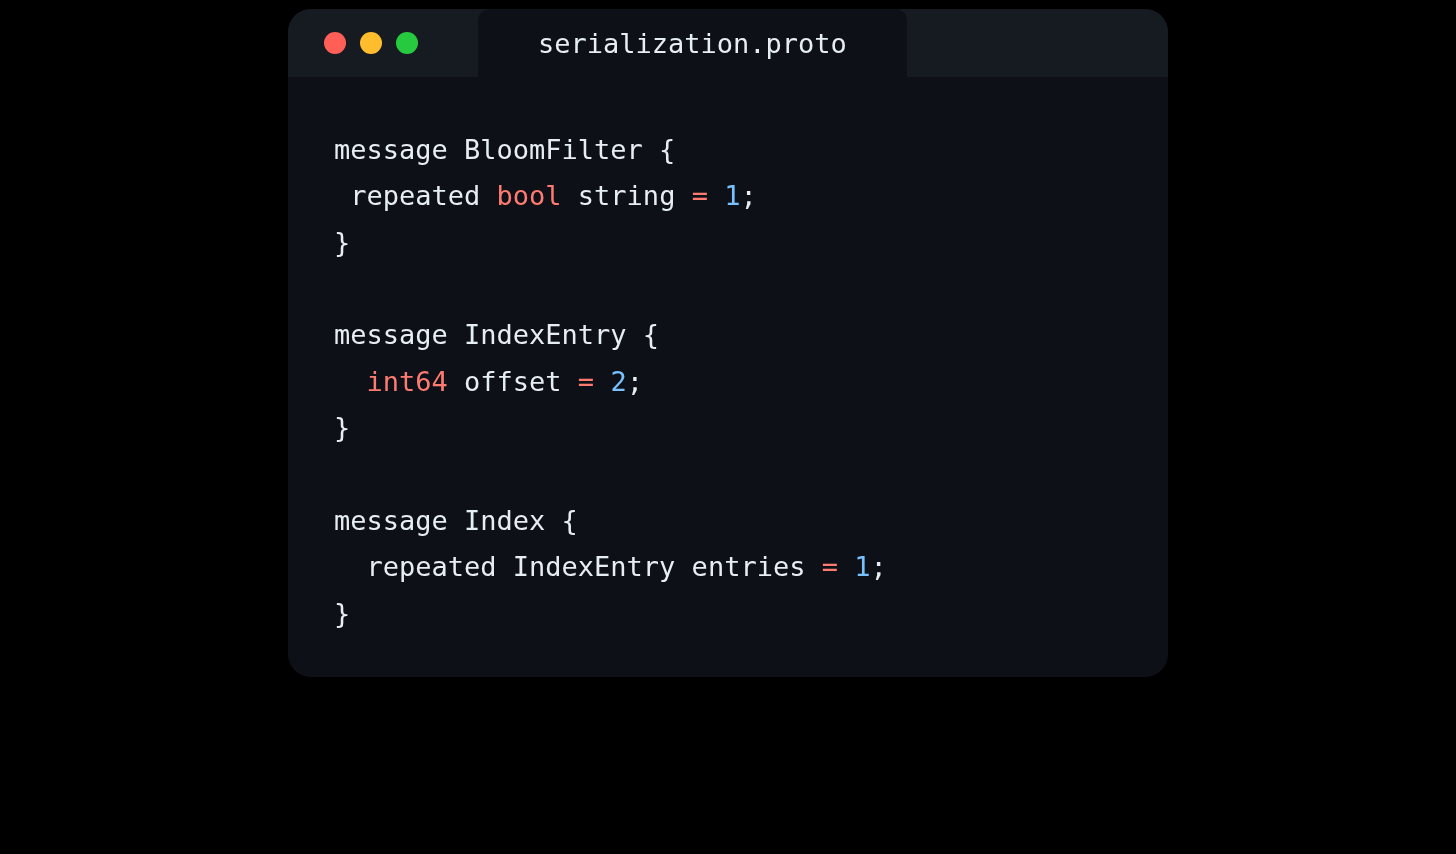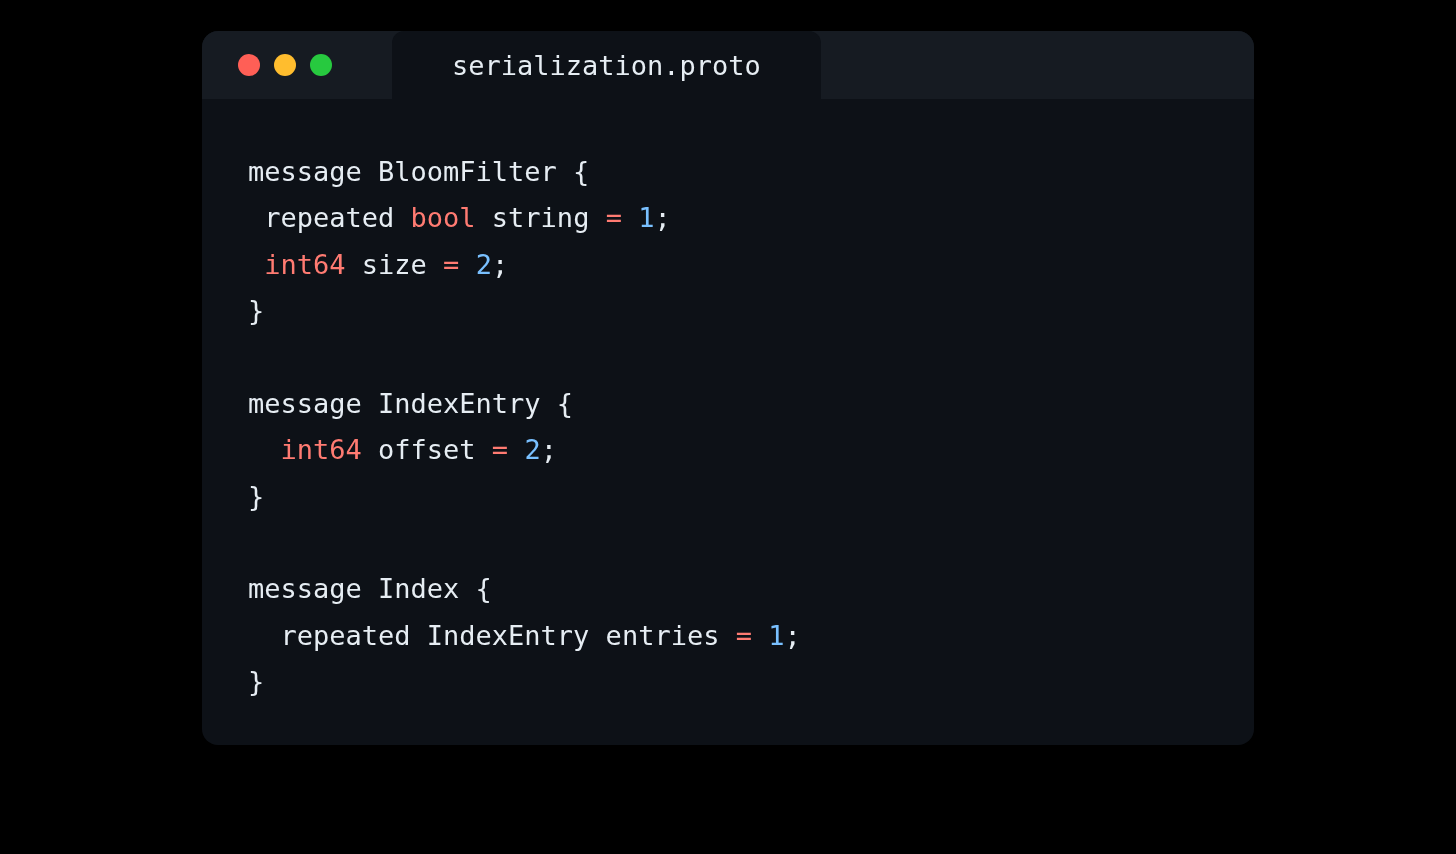--- a/index.html
+++ b/index.html
@@ -12,25 +12,25 @@
       background: #000000;
       width: 1456px;
       height: 854px;
       display: flex;
       align-items: flex-start;
       justify-content: center;
       font-family: 'SF Mono', 'Monaco', 'Menlo', 'Consolas', monospace;
     }
     
     .window {
-      width: 1052px;
+      width: 880px;
       background: #0d1117;
-      border-radius: 16px;
+      border-radius: 23px;
       overflow: hidden;
-      margin-top: 31px;
+      margin-top: 9px;
     }
     
     .titlebar {
       height: 68px;
       background: #161b22;
       display: flex;
       align-items: center;
       position: relative;
     }
     
@@ -103,21 +103,20 @@
       <div class="traffic-light yellow"></div>
       <div class="traffic-light green"></div>
     </div>
     <div class="tab">
       <span class="tab-title">serialization.proto</span>
     </div>
   </div>
   <div class="code-area" id="code-area">
   <div class="code-line"><span class="tok-keyword">message </span><span class="tok-ident">BloomFilter {</span></div>
       <div class="code-line"><span class="tok-keyword"> repeated </span><span class="tok-type">bool</span><span class="tok-ident"> string </span><span class="tok-op">=</span><span class="tok-ident"> </span><span class="tok-num">1</span><span class="tok-punct">;</span></div>
-      <div class="code-line"><span class="tok-ident"> </span><span class="tok-type">int64</span><span class="tok-ident"> size </span><span class="tok-op">=</span><span class="tok-ident"> </span><span class="tok-num">2</span><span class="tok-punct">;</span></div>
       <div class="code-line"><span class="tok-punct">}</span></div>
       <div class="empty-line"></div>
       <div class="code-line"><span class="tok-keyword">message </span><span class="tok-ident">IndexEntry {</span></div>
       <div class="code-line"><span class="tok-ident">  </span><span class="tok-type">int64</span><span class="tok-ident"> offset </span><span class="tok-op">=</span><span class="tok-ident"> </span><span class="tok-num">2</span><span class="tok-punct">;</span></div>
       <div class="code-line"><span class="tok-punct">}</span></div>
       <div class="empty-line"></div>
       <div class="code-line"><span class="tok-keyword">message </span><span class="tok-ident">Index {</span></div>
       <div class="code-line"><span class="tok-keyword">  repeated </span><span class="tok-ident">IndexEntry entries </span><span class="tok-op">=</span><span class="tok-ident"> </span><span class="tok-num">1</span><span class="tok-punct">;</span></div>
       <div class="code-line"><span class="tok-punct">}</span></div>
     </div>

